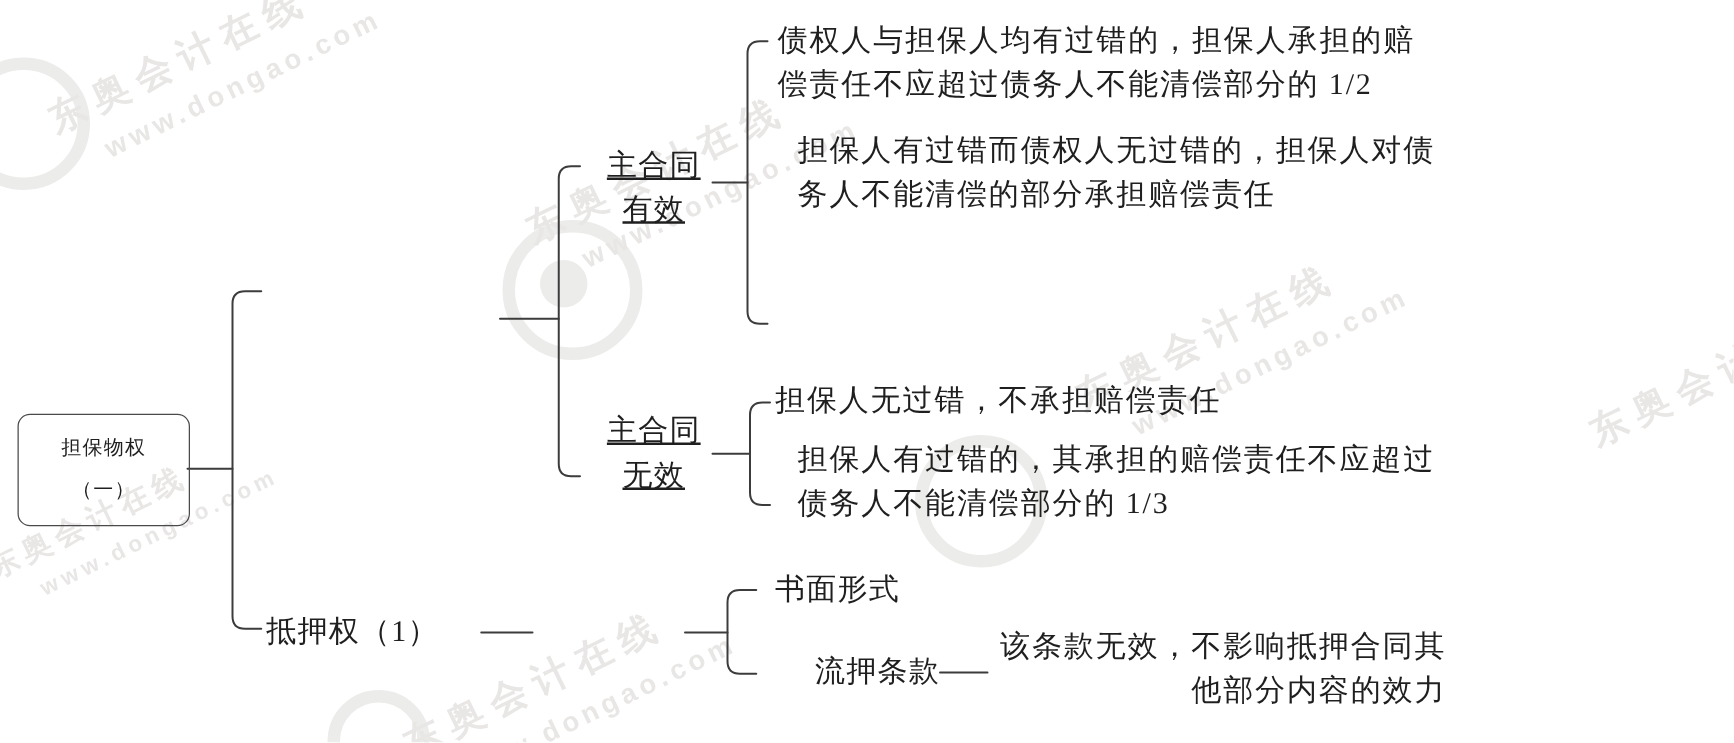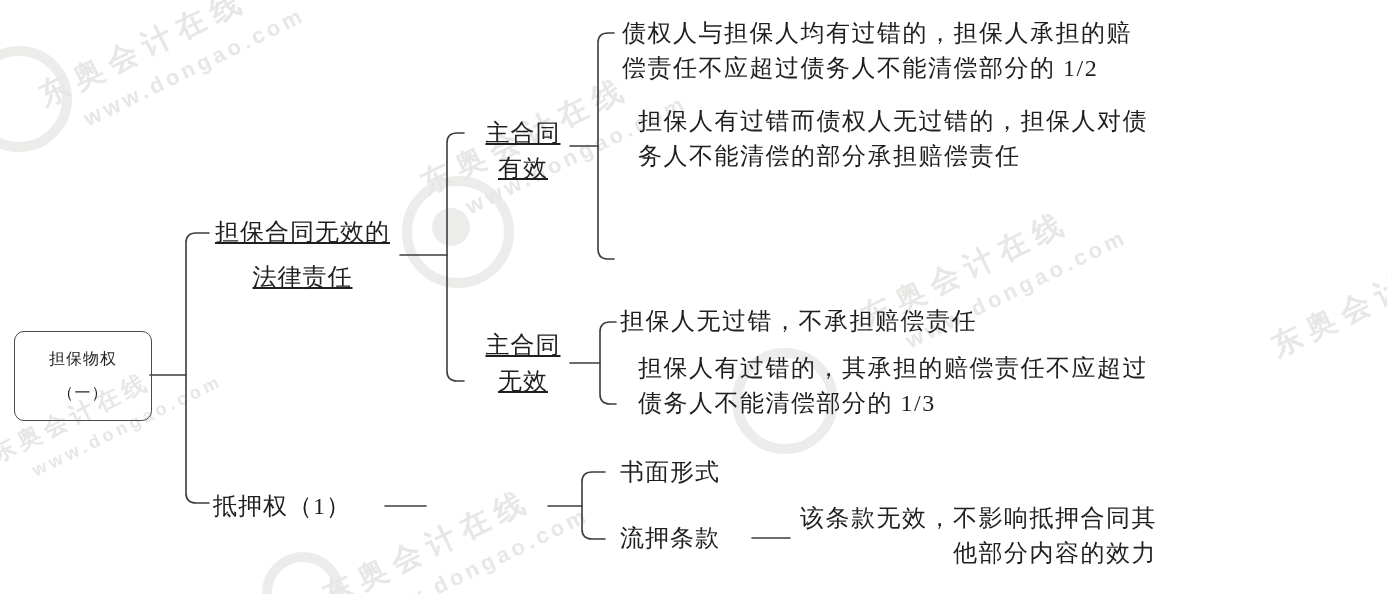--- a/index.html
+++ b/index.html
@@ -99,22 +99,20 @@
 
     <path d="M385 506 H426"></path>
     <path d="M548 506 H582"></path>
     <path d="M605 472 H592 Q582 472 582 482 V529 Q582 539 592 539 H605"></path>
     <path d="M752 538 H790"></path>
   </svg>
 
   <div class="root-box">担保物权
 （一）</div>
 
-  <div class="node branch1 center" style="left:205px;top:210px;width:195px;">担保合同无效的
-法律责任</div>
 
   <div class="node center" style="left:478px;top:116px;width:90px;">主合同
 有效</div>
 
   <div class="node invalid-label center" style="left:478px;top:327px;width:90px;">主合同
 无效</div>
 
   <div class="node leaf" style="left:622px;top:16px;">债权人与担保人均有过错的，担保人承担的赔
 偿责任不应超过债务人不能清偿部分的 1/2</div>
 
@@ -125,18 +123,18 @@
   <div class="node leaf" style="left:620px;top:304px;">担保人无过错，不承担赔偿责任</div>
 
   <div class="node leaf" style="left:638px;top:351px;">担保人有过错的，其承担的赔偿责任不应超过
 债务人不能清偿部分的 1/3</div>
 
   <div class="node" style="left:213px;top:489px;font-family:Liberation Serif, serif;">抵押权（1）</div>
 
 
   <div class="node" style="left:620px;top:455px;">书面形式</div>
 
-  <div class="node" style="left:620px;top:521px;">流押条款</div>
+  <div class="node" style="left:652px;top:521px;">流押条款</div>
 
   <div class="node leaf" style="left:800px;top:501px;text-align:right;">该条款无效，不影响抵押合同其
 他部分内容的效力</div>
 
 </div>
 
 </body></html>

